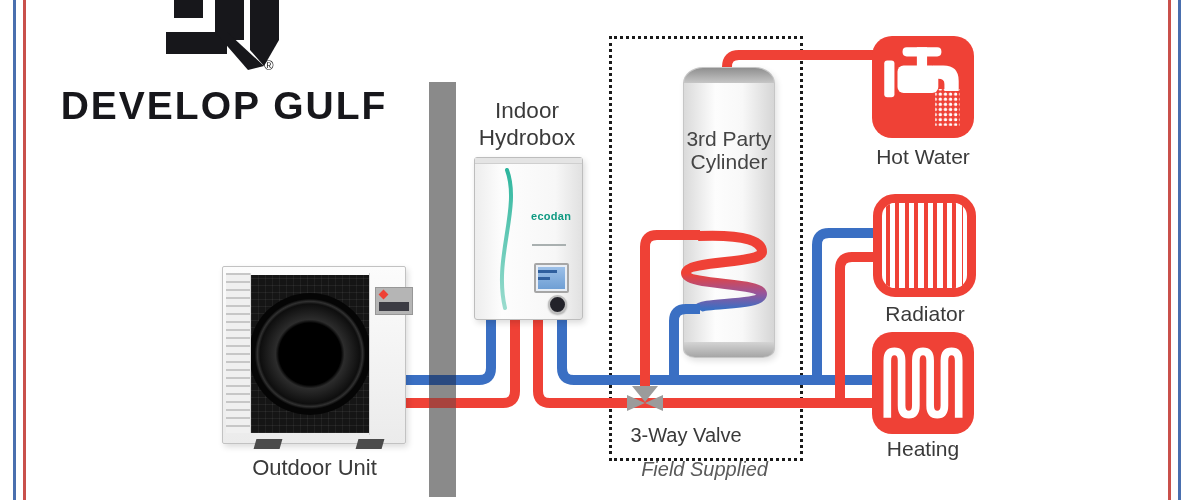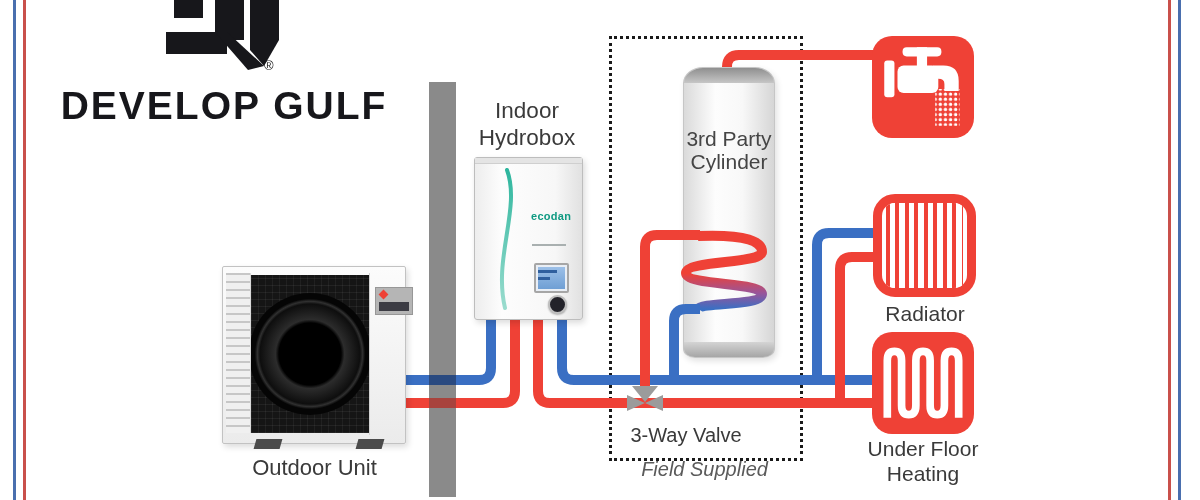--- a/index.html
+++ b/index.html
@@ -189,33 +189,33 @@
       <g fill="#fff">
         <rect x="30" y="11" width="38" height="9" rx="4"></rect>
         <rect x="44" y="11" width="10" height="21"></rect>
         <rect x="25" y="29" width="40" height="27" rx="6"></rect>
         <rect x="12" y="24" width="10" height="36" rx="3"></rect>
         <path d="M60 29 h10 q15 0 15 15 v10 h-14 v-7 q0 -5 -6 -5 h-5 z"></path>
       </g>
       <rect x="62" y="52" width="24" height="36" fill="url(#wdots)"></rect>
     </svg>
   </div>
+  <div class="lbl" style="left:862px;top:145px;width:122px;font-size:21px">Hot Water</div>
 
   <div class="radiator-icon">
     <div class="radiator-fins"></div>
   </div>
   <div class="lbl" style="left:864px;top:302px;width:122px;font-size:21px">Radiator</div>
 
   <div class="icon-red-fill" style="left:872px;top:332px">
     <svg width="102" height="102" viewBox="0 0 100 100">
       <path d="M15 84 V28 Q15 19 22 19 Q29 19 29 28 V72 Q29 81 36 81 Q43 81 43 72 V28 Q43 19 50 19 Q57 19 57 28 V72 Q57 81 64 81 Q71 81 71 72 V28 Q71 19 78 19 Q85 19 85 28 V84" fill="none" stroke="#fff" stroke-width="7.5"></path>
     </svg>
   </div>
   <div class="lbl" style="left:858px;top:437px;width:130px;font-size:21px">
-    <div>Under Floor</div>
     <div>Heating</div>
   </div>
 
   <svg class="overlay" width="1200" height="500" viewBox="0 0 1200 500">
     <defs>
       <linearGradient id="coilGrad" gradientUnits="userSpaceOnUse" x1="0" y1="238" x2="0" y2="309">
         <stop offset="0" stop-color="#ef4136"></stop>
         <stop offset="0.5" stop-color="#ef4136"></stop>
         <stop offset="0.78" stop-color="#97559b"></stop>
         <stop offset="1" stop-color="#3a6fc3"></stop>

